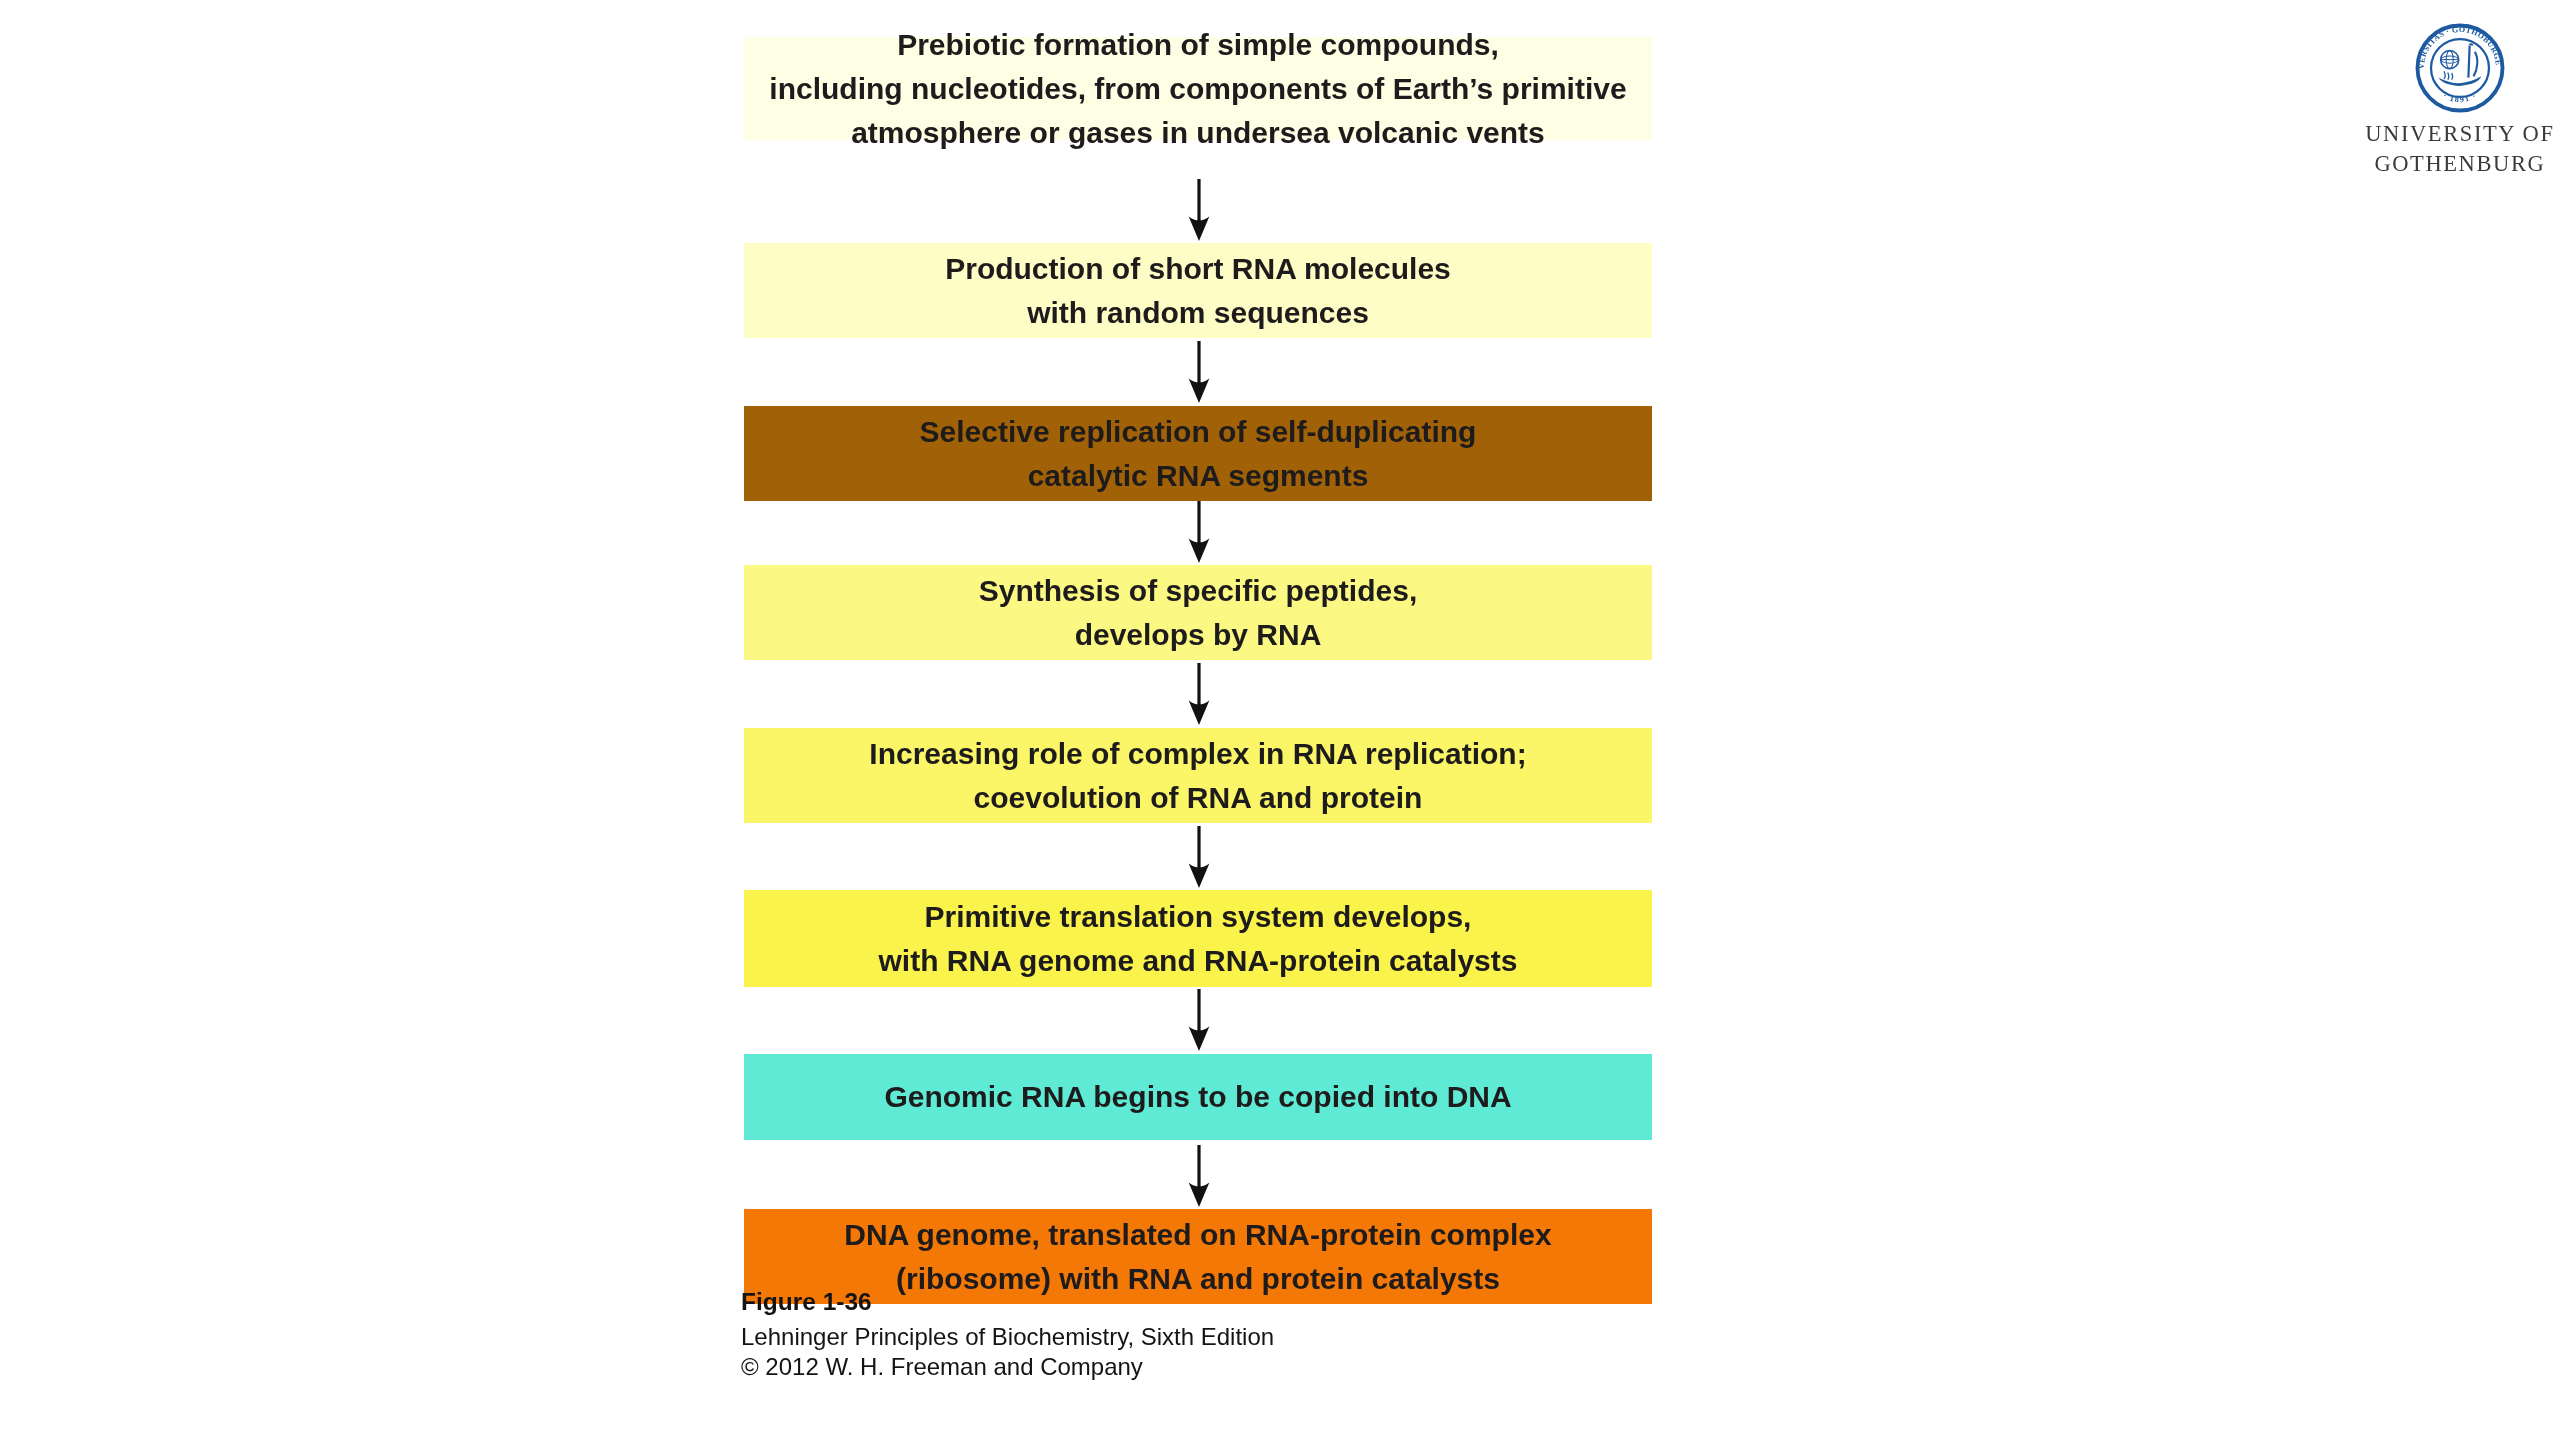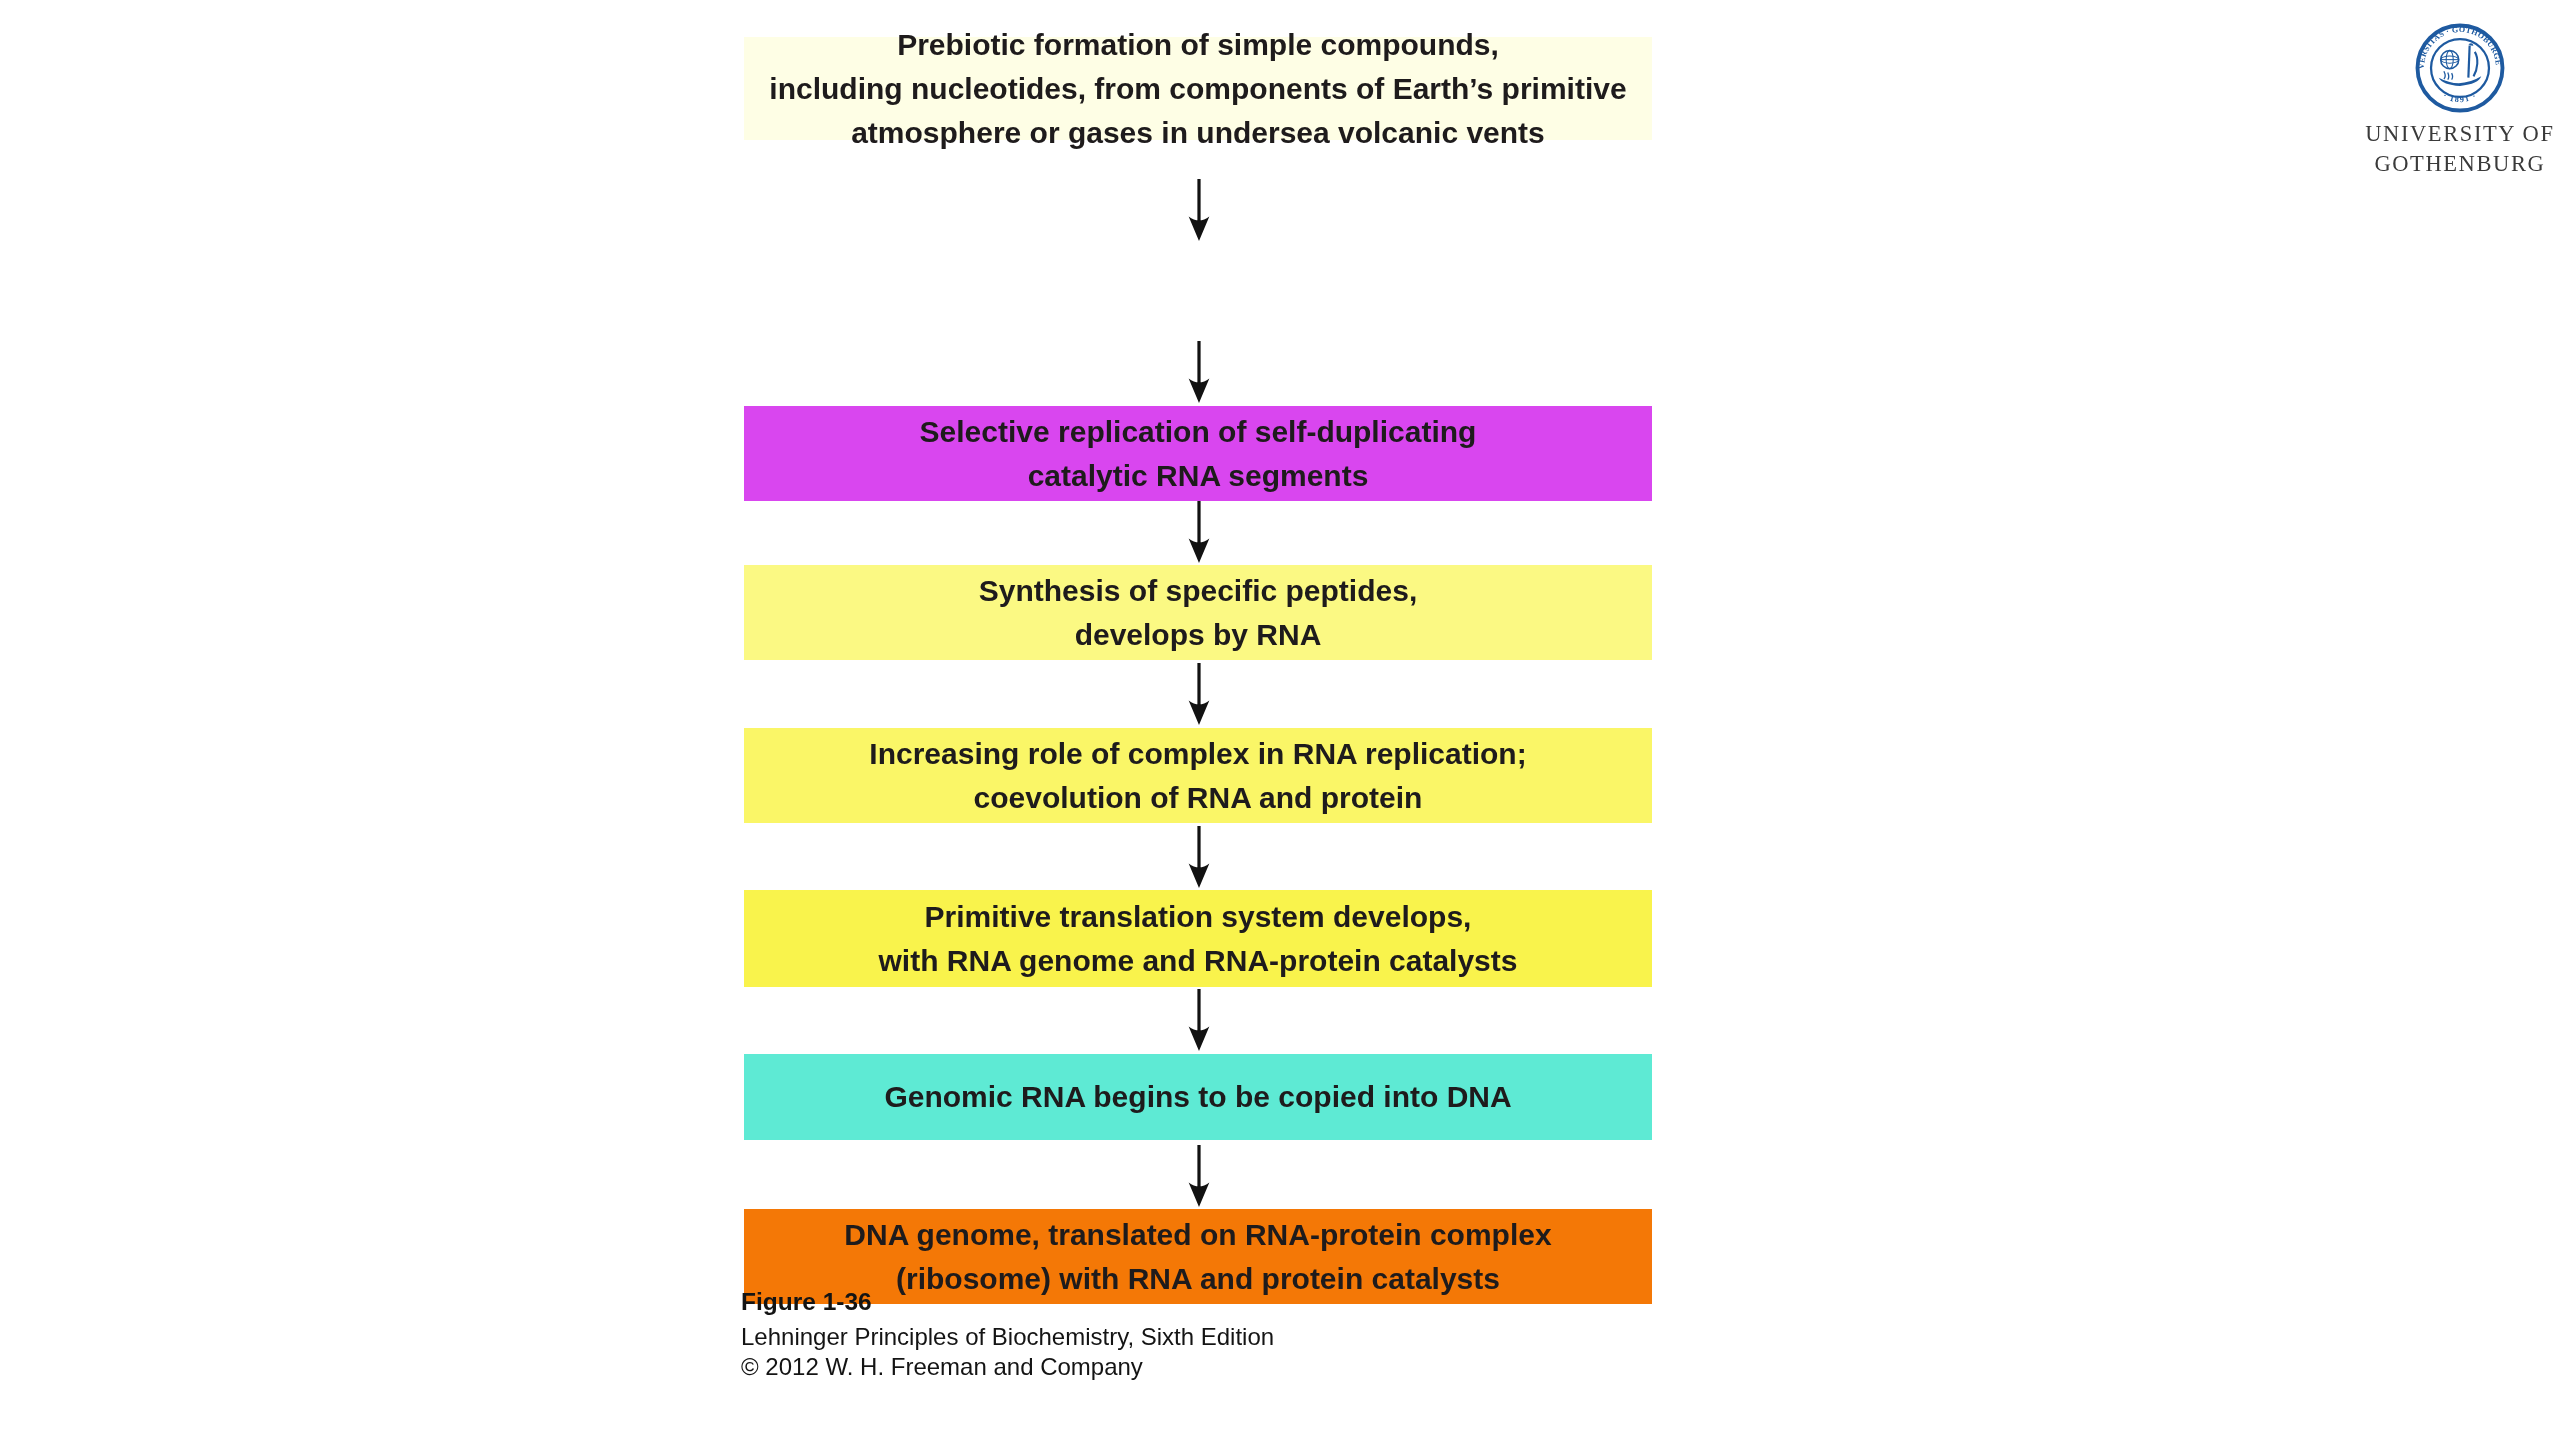--- a/index.html
+++ b/index.html
@@ -103,29 +103,33 @@
 atmosphere or gases in undersea volcanic vents</span>
   </div>
 
   <div class="flow-arrow" style="top:179px;">
     <svg viewBox="0 0 40 96">
         <line x1="20" y1="0" x2="20" y2="66" stroke="#121212" stroke-width="5"></line>
         <path d="M20 96 L4 58 Q20 70 36 58 Z" fill="#121212"></path>
       </svg>
   </div>
 
+  <div class="flow-box" style="top: 243px; height: 95px; background: rgb(254, 253, 198); color: rgb(30, 27, 28);">
+    <span>Production of short RNA molecules
+with random sequences</span>
+  </div>
 
   <div class="flow-arrow" style="top:341px;">
     <svg viewBox="0 0 40 96">
         <line x1="20" y1="0" x2="20" y2="66" stroke="#121212" stroke-width="5"></line>
         <path d="M20 96 L4 58 Q20 70 36 58 Z" fill="#121212"></path>
       </svg>
   </div>
 
-  <div class="flow-box" style="top: 406px; height: 95px; background: #d946ef; color: rgb(30, 27, 28);">
+  <div class="flow-box" style="top: 406px; height: 95px; background: #a16207; color: rgb(30, 27, 28);">
     <span>Selective replication of self-duplicating
 catalytic RNA segments</span>
   </div>
 
   <div class="flow-arrow" style="top:501px;">
     <svg viewBox="0 0 40 96">
         <line x1="20" y1="0" x2="20" y2="66" stroke="#121212" stroke-width="5"></line>
         <path d="M20 96 L4 58 Q20 70 36 58 Z" fill="#121212"></path>
       </svg>
   </div>

